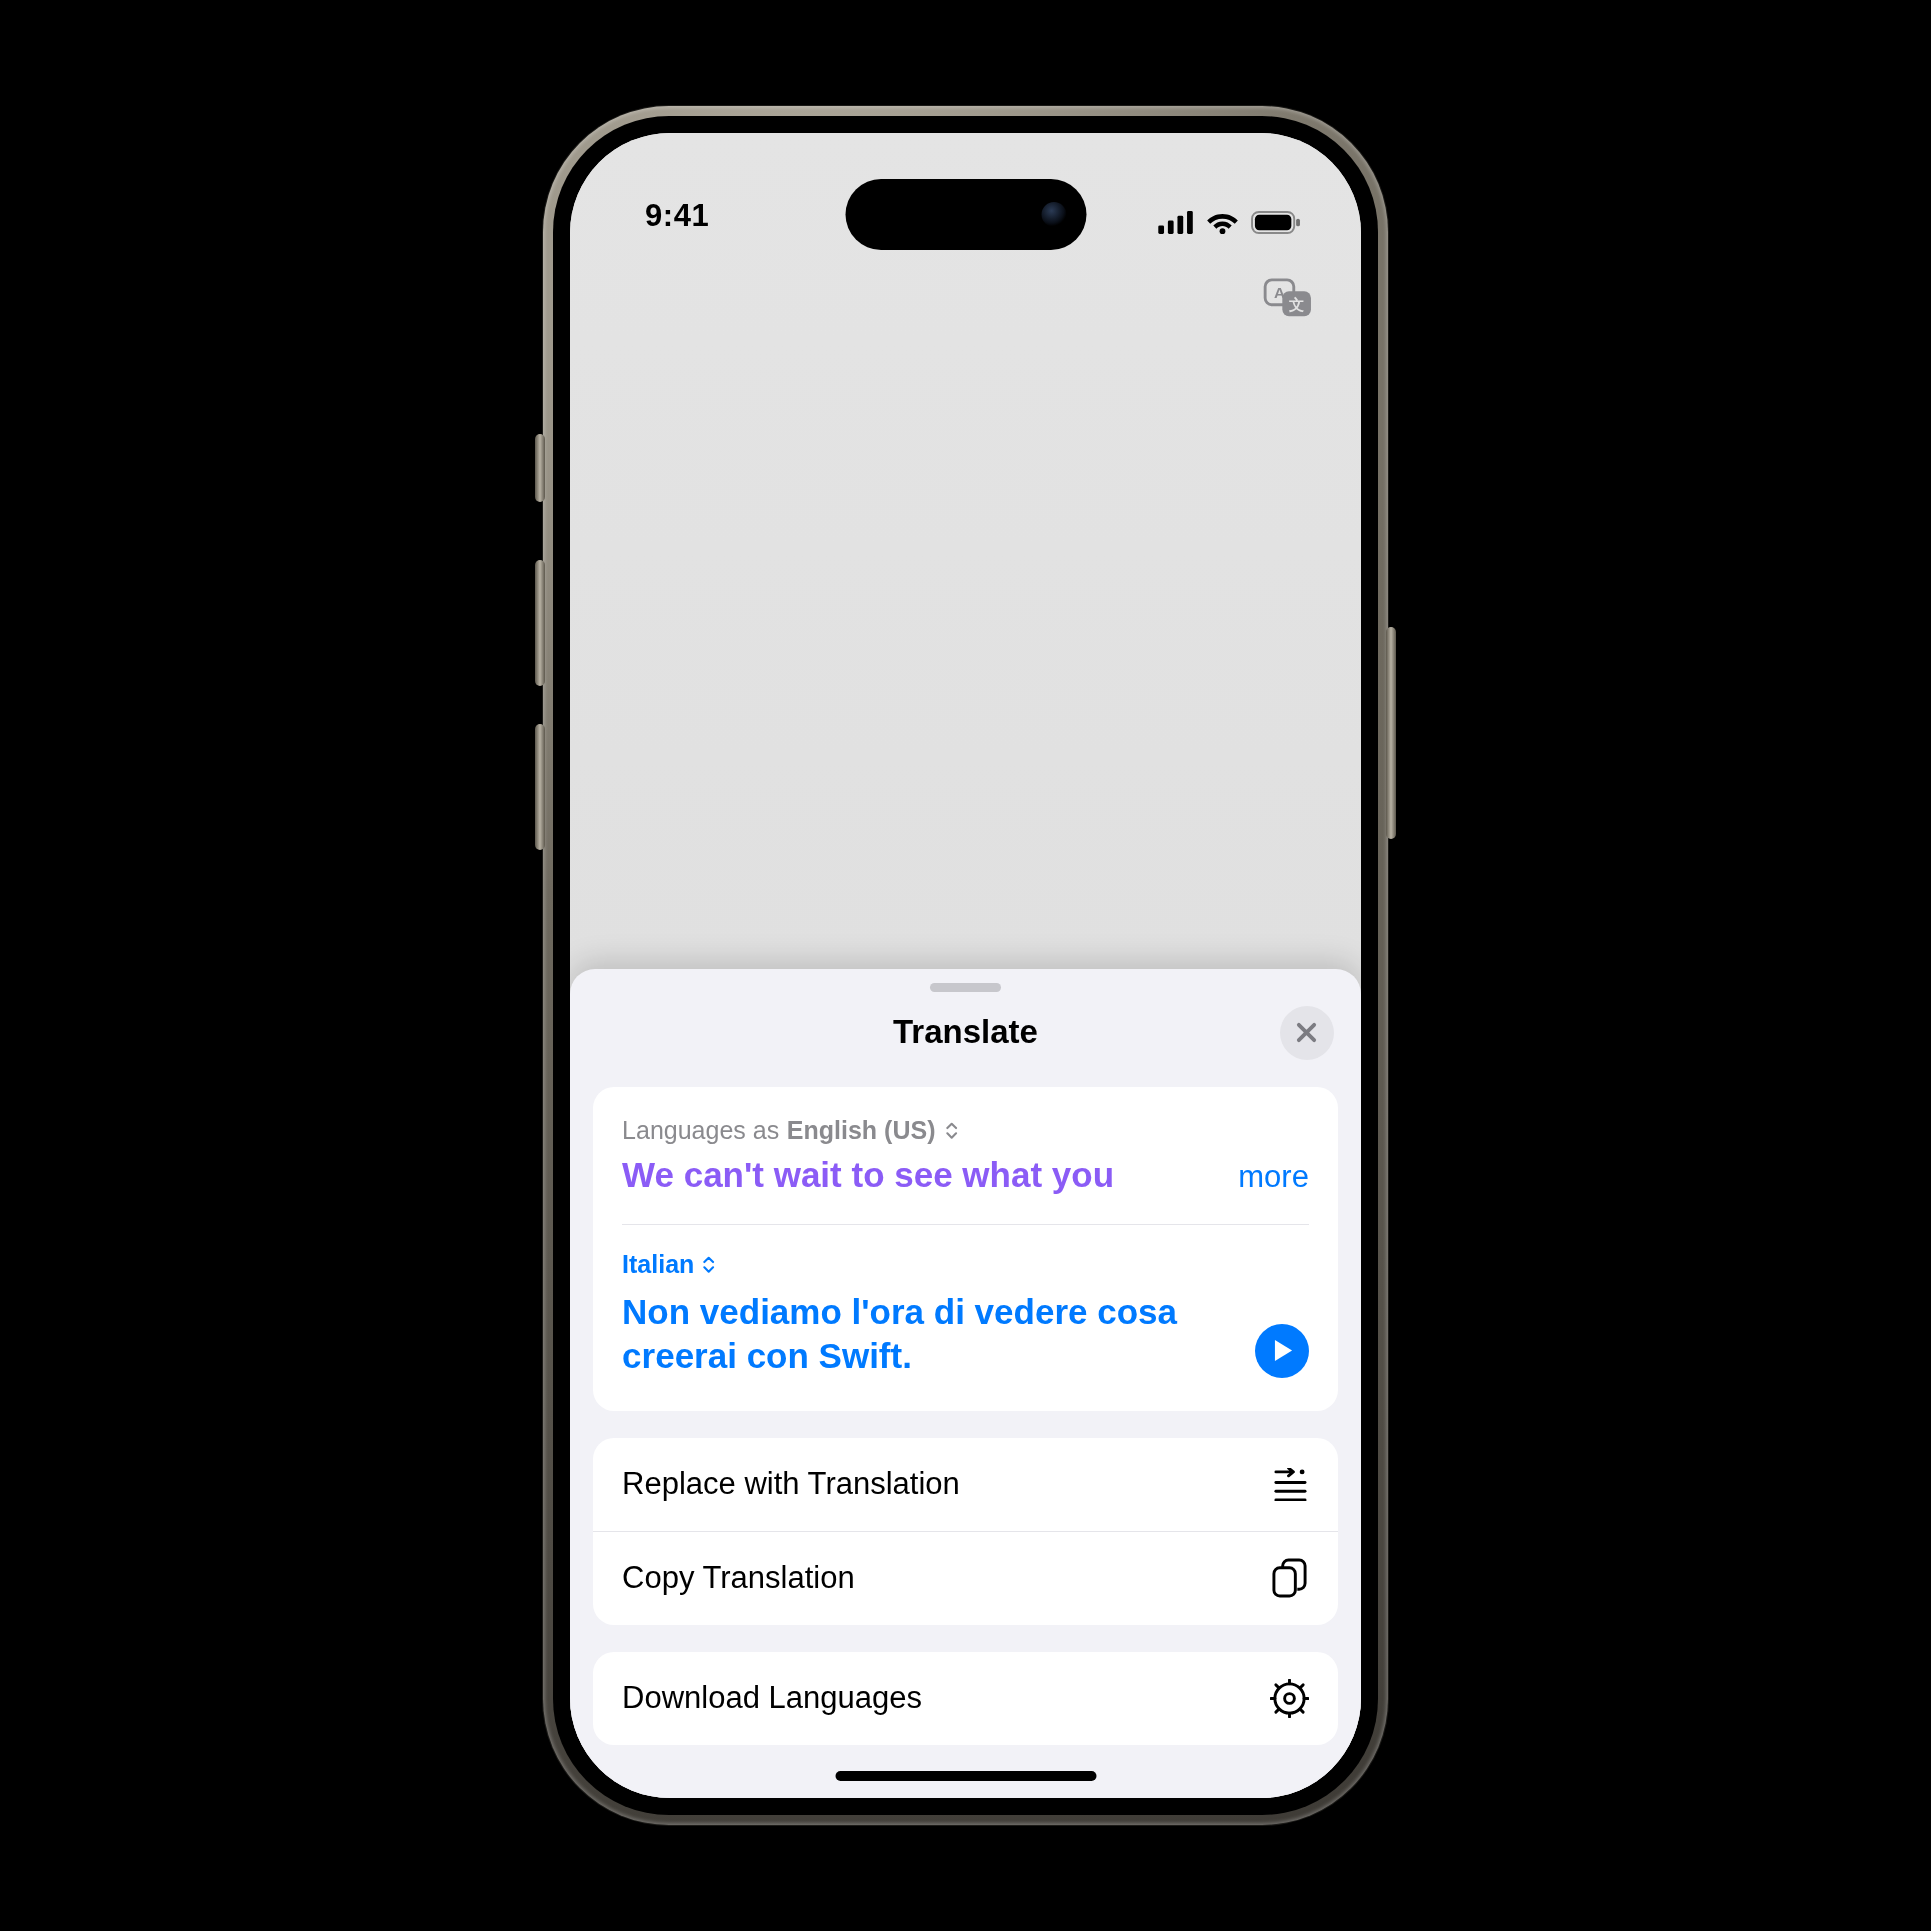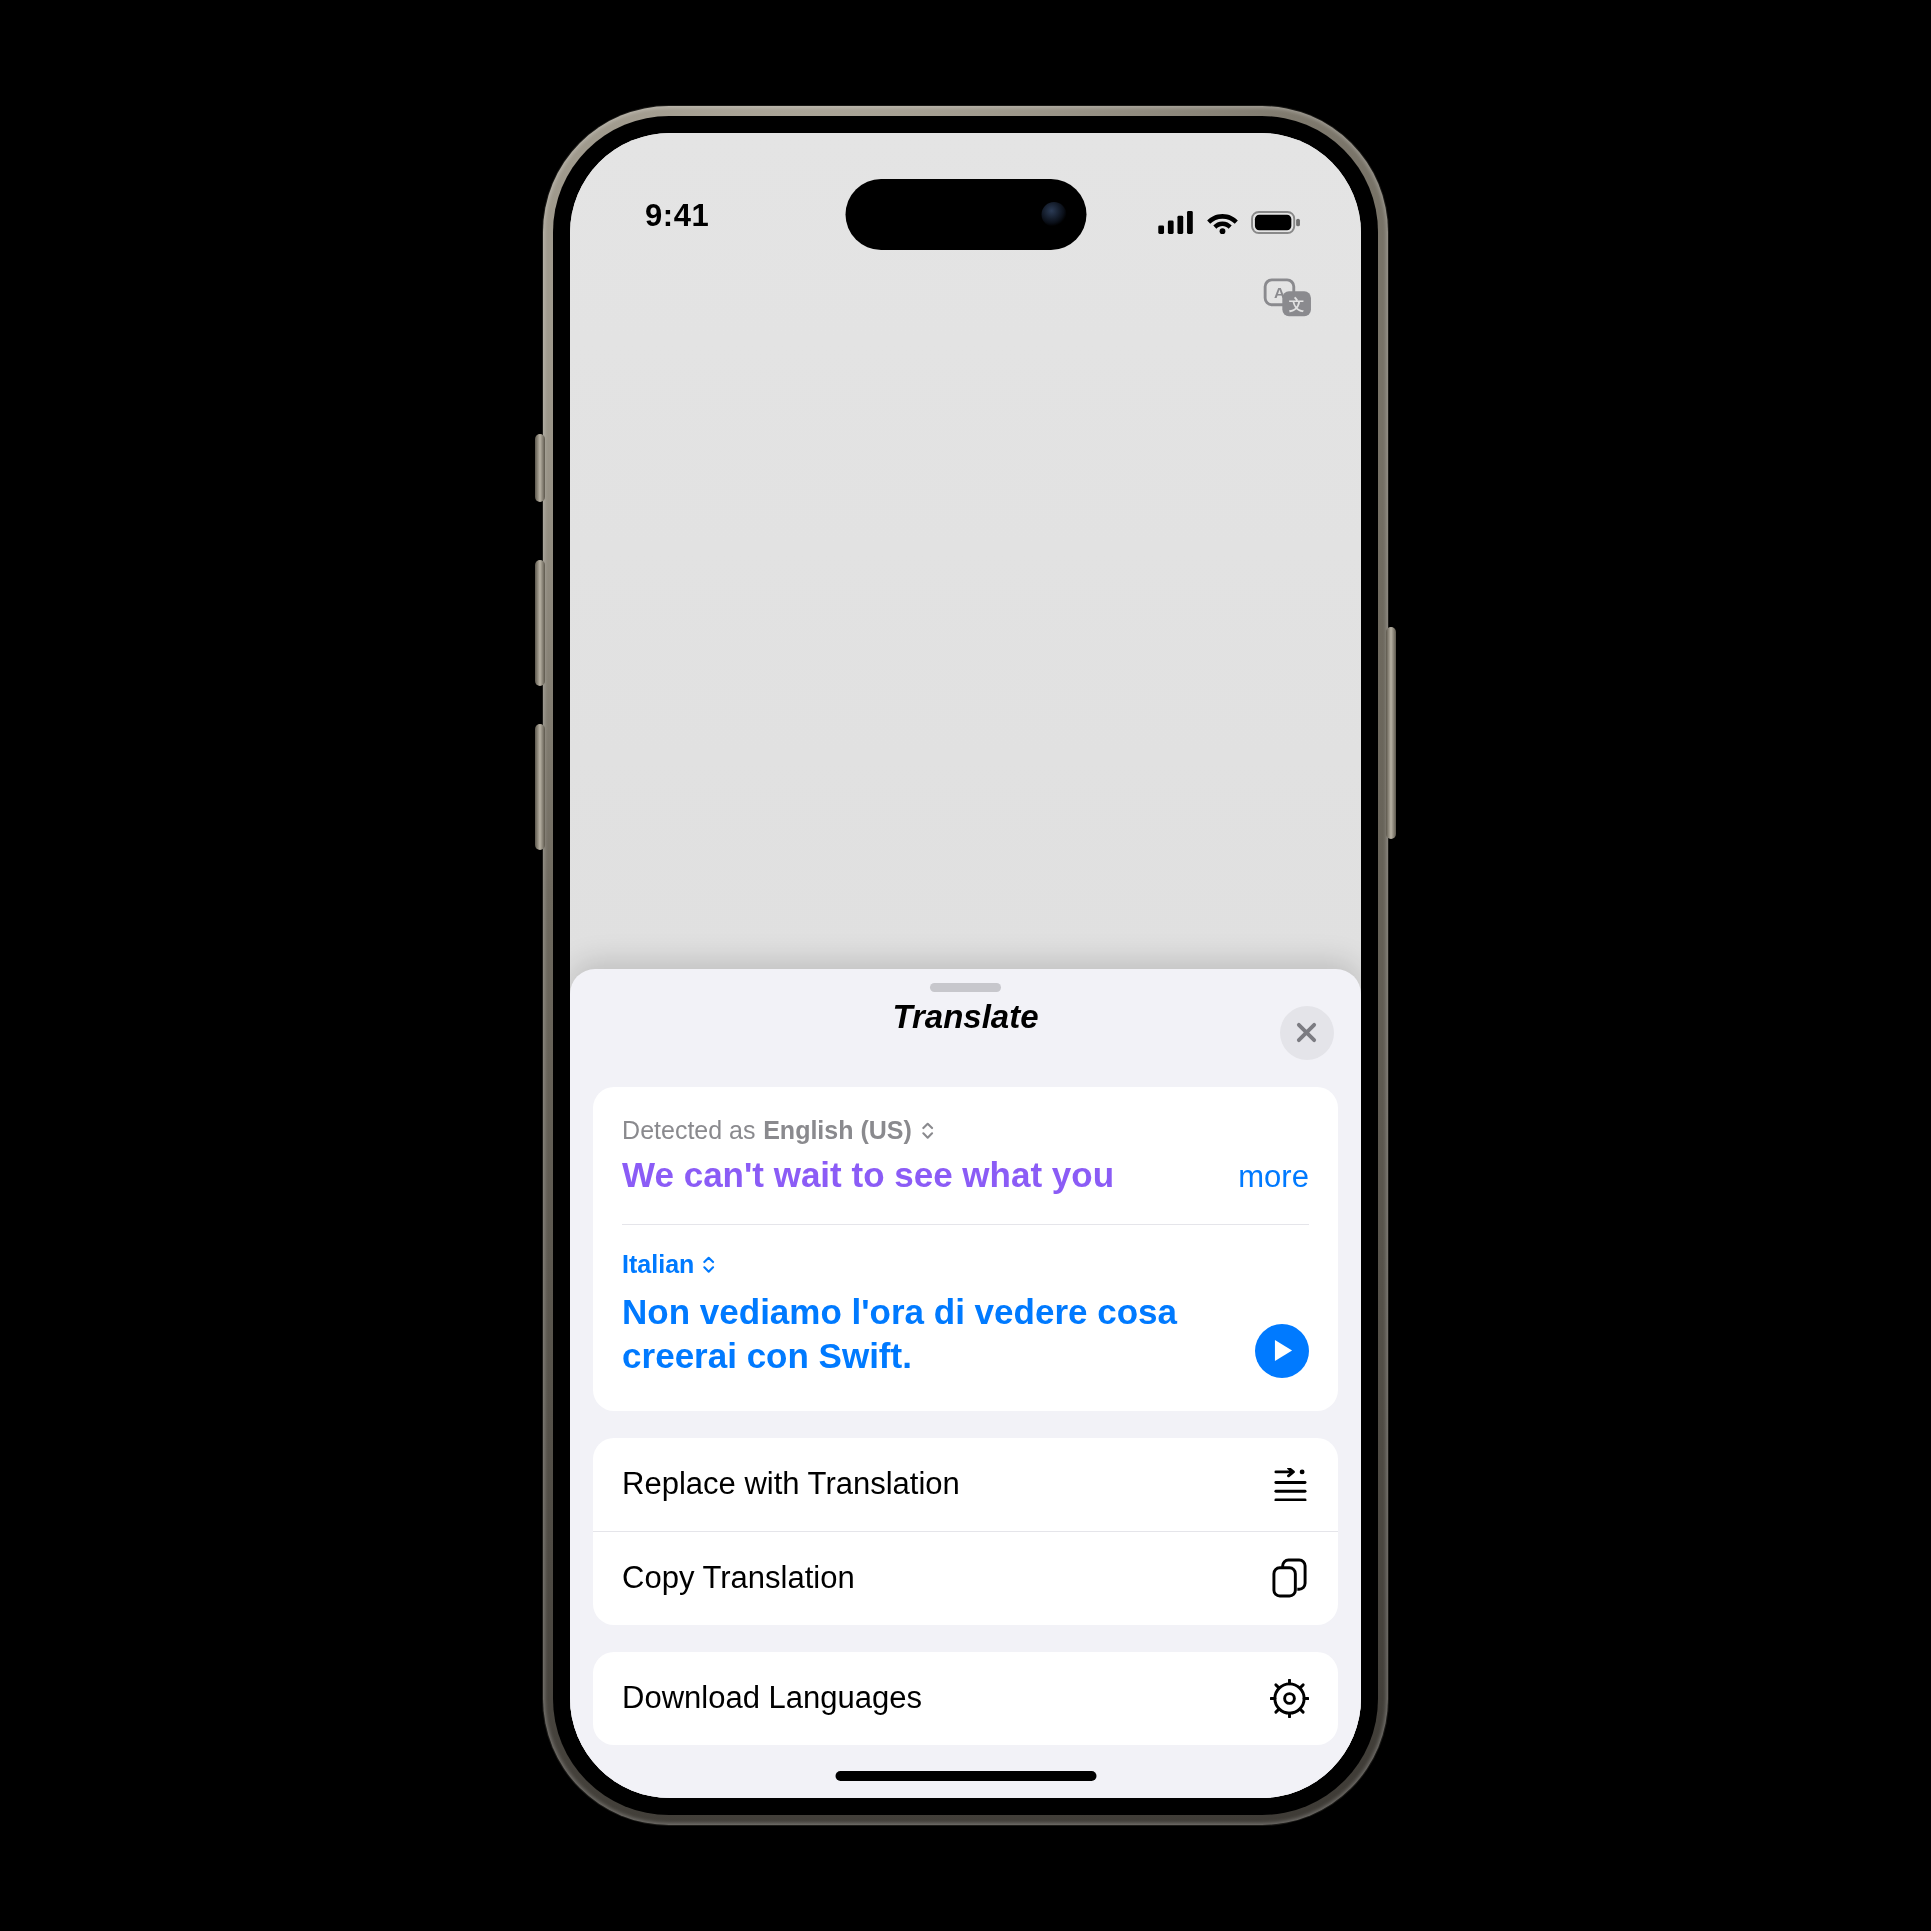--- a/index.html
+++ b/index.html
@@ -130,23 +130,22 @@
   .grabber {
     width: 71px; height: 9.7px;
     background: #c7c7cc;
     border-radius: 5.8px;
     margin: 13.5px auto 5.8px auto;
   }
   .sheet-header {
     position: relative;
     height: 68px;
     display: flex;
-    align-items: flex-start;
+    align-items: center;
     justify-content: center;
-    font-style: italic;
   }
   .sheet-title {
     font-size: 33px;
     font-weight: 600;
     color: #000;
   }
   .close-btn {
     position: absolute;
     right: 27px; top: 7.7px;
     width: 54px; height: 54px;
@@ -330,21 +329,21 @@
               <svg width="23" height="23" viewBox="0 0 24 24">
                 <path d="M4 4 L20 20 M20 4 L4 20" stroke="currentColor" stroke-width="4" stroke-linecap="round"></path>
               </svg>
             </div>
           </div>
 
           <div class="sheet-body">
 
             <div class="card">
               <div class="lang-row">
-                <span>Detected as </span>
+                <span>Languages as </span>
                 <span class="bold">English (US)</span>
                 <svg class="updown" viewBox="0 0 16 20">
                   <path d="M3 7 L8 2 L13 7 M3 13 L8 18 L13 13" fill="none" stroke="#8a8a8e" stroke-width="2.4" stroke-linecap="round" stroke-linejoin="round"></path>
                 </svg>
               </div>
               <div class="src-row">
                 <div class="src-text">We can't wait to see what you</div>
                 <div class="more-link">more</div>
               </div>
               <div class="divider"></div>

